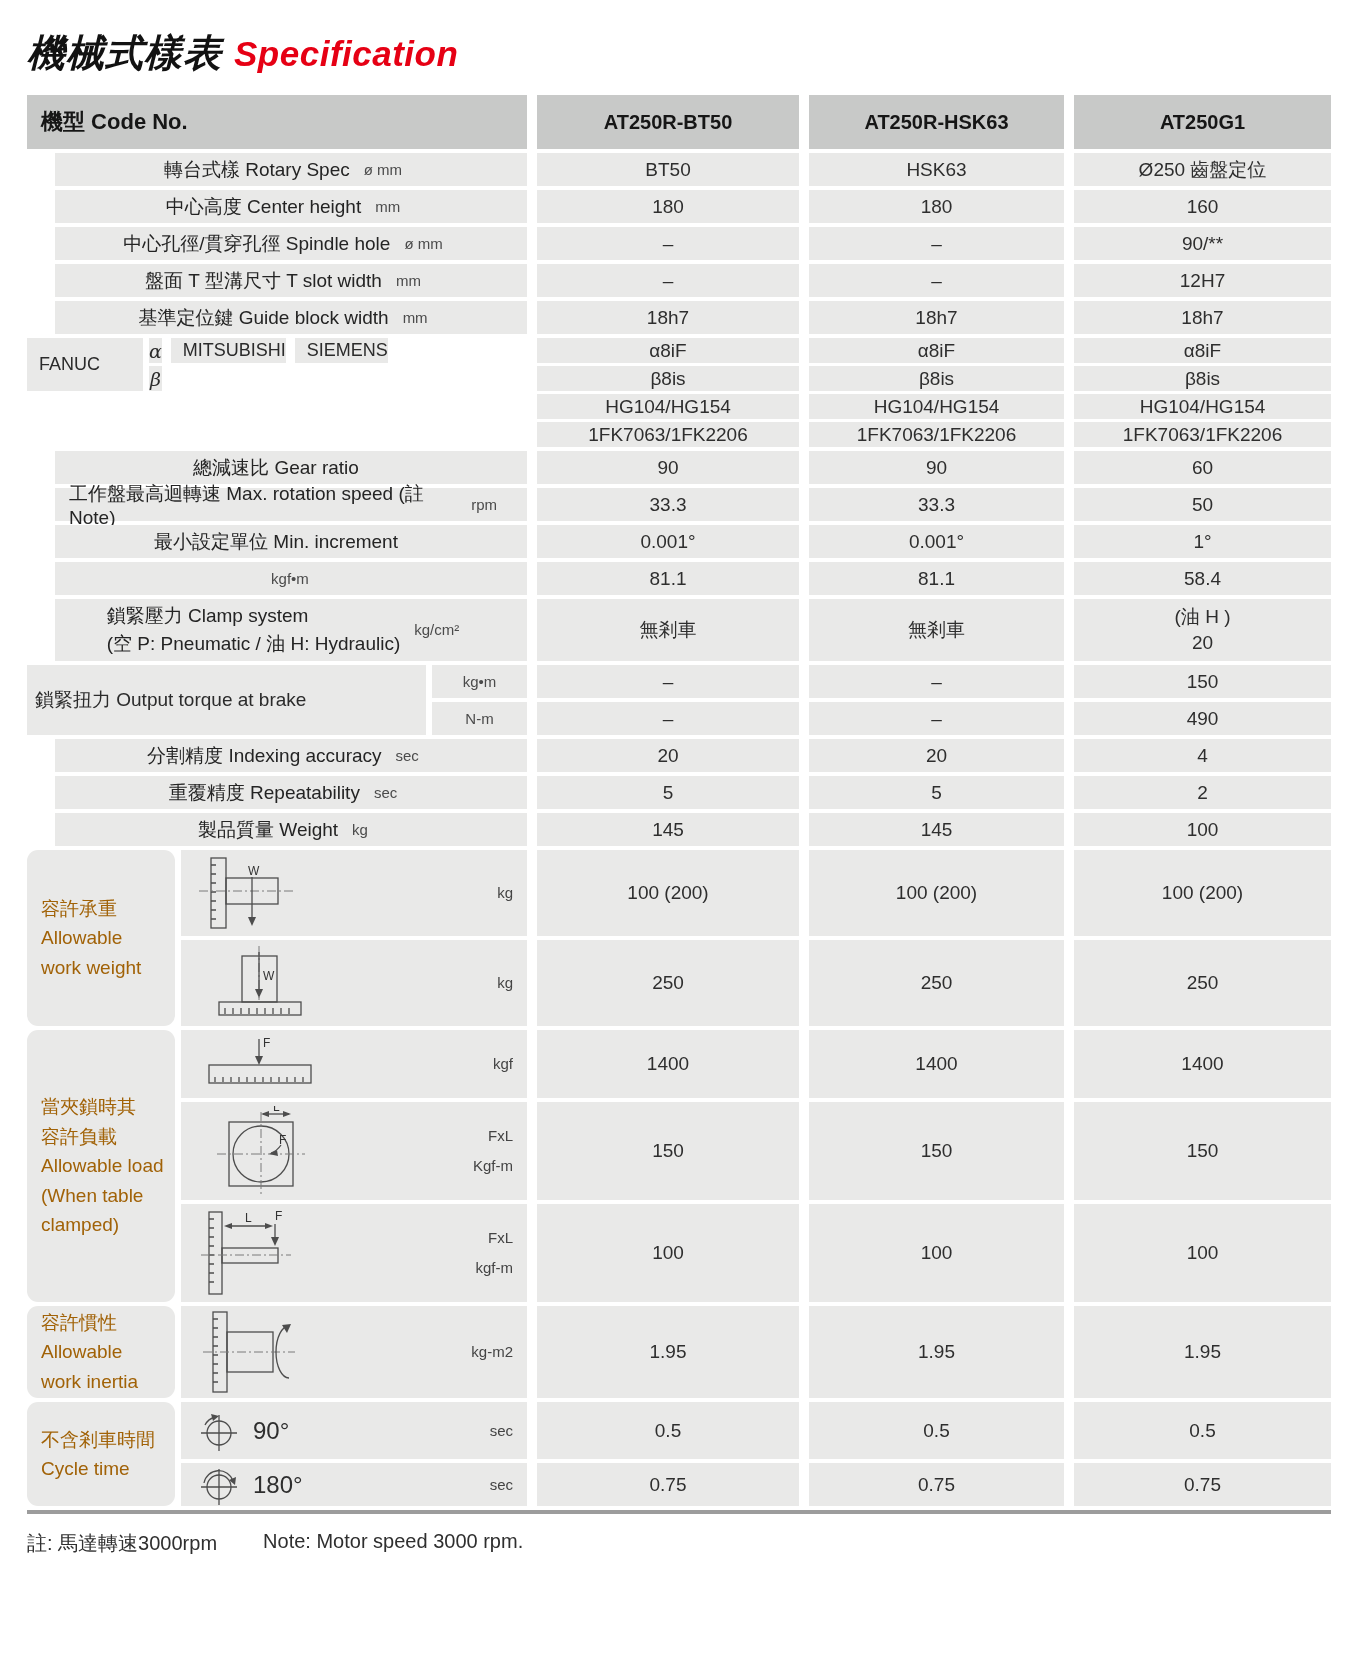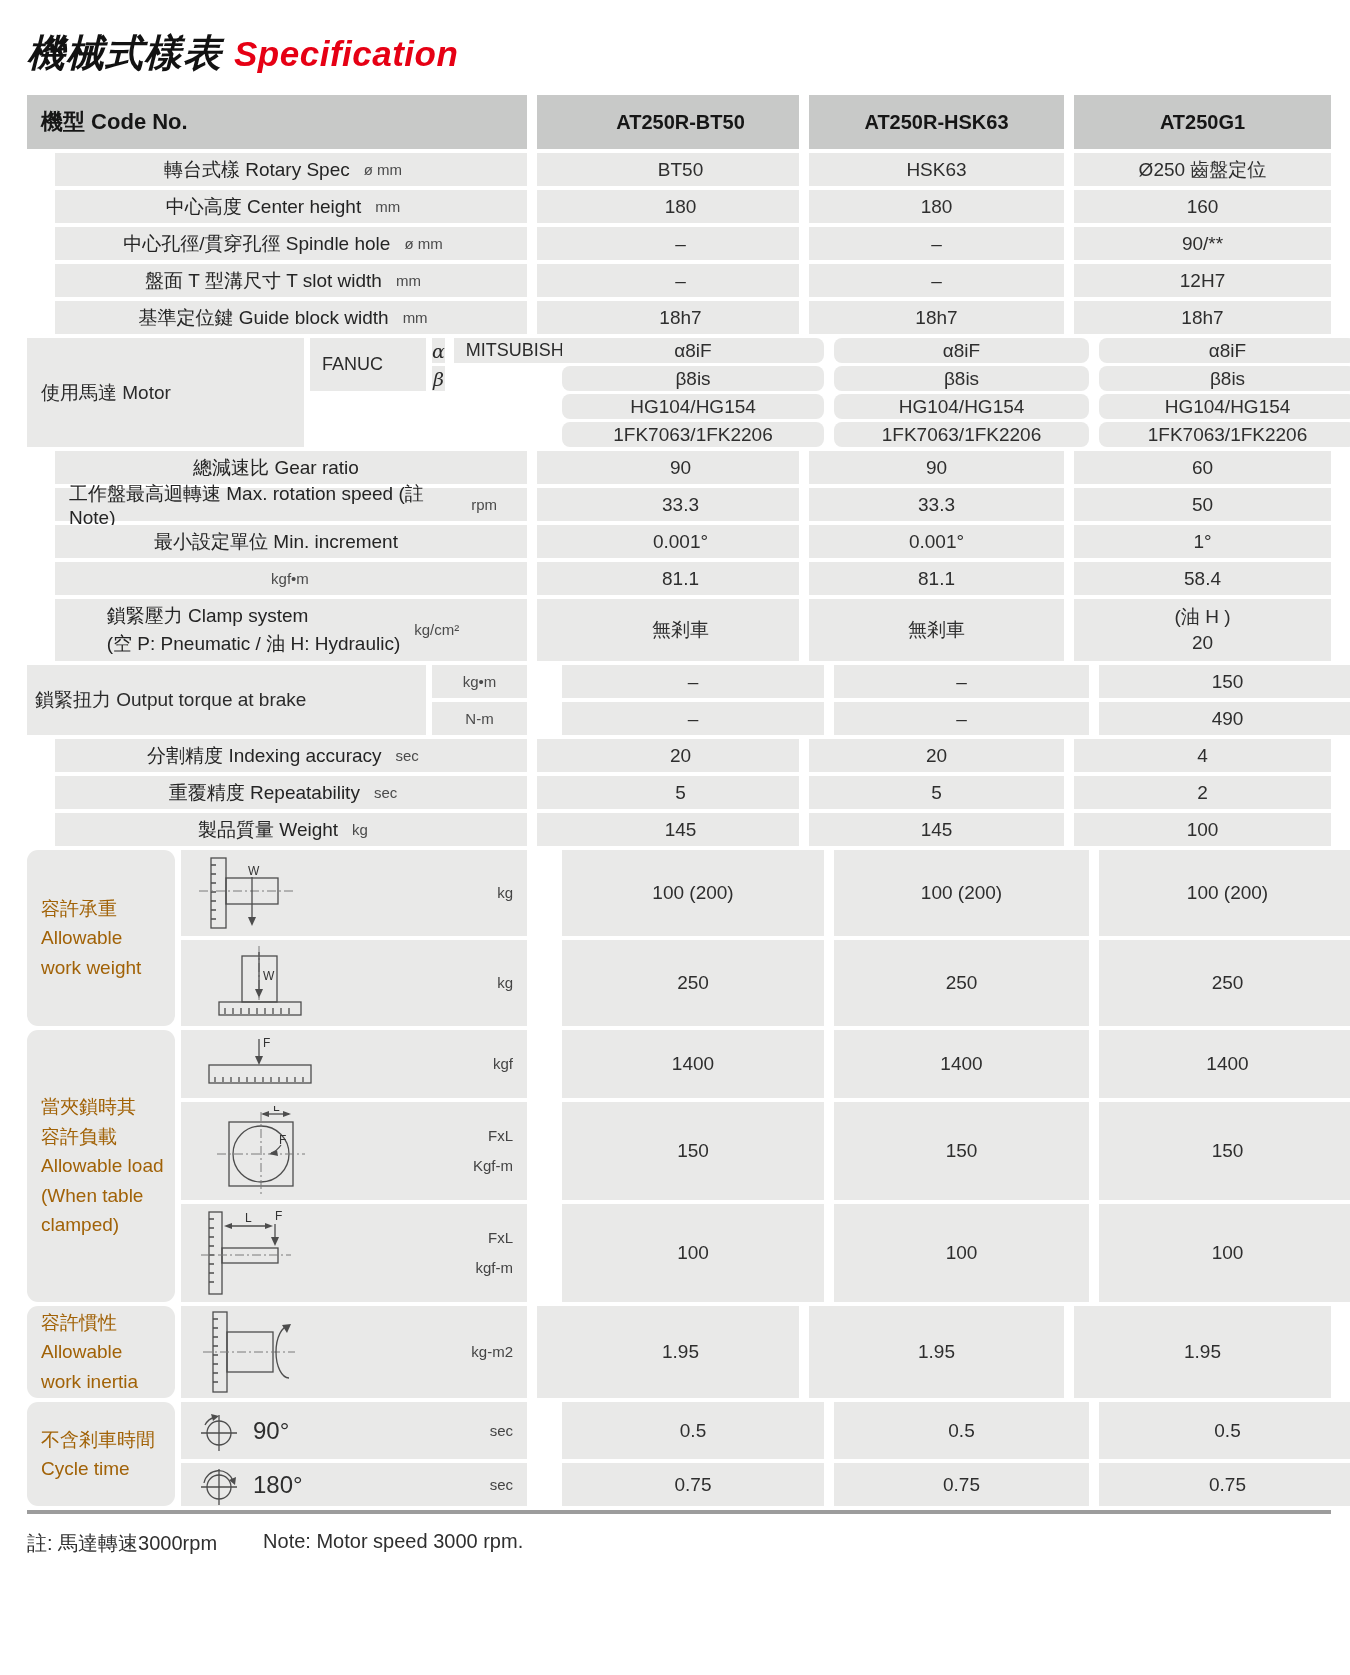--- a/index.html
+++ b/index.html
@@ -10,21 +10,21 @@
   
   .title{display:flex;align-items:baseline;margin-bottom:16px;}
   .title-zh{font-size:38px;font-weight:bold;font-style:italic;color:#121212;letter-spacing:1px;}
   .title-en{font-size:35px;font-weight:bold;font-style:italic;color:#e60014;margin-left:12px;letter-spacing:.5px;}
 
   
   .spec-table{width:1304px;}
   .t-row{display:flex;gap:10px;margin-bottom:4px;}
   .cell{background:#e9e9e8;box-sizing:border-box;}
   .lblock{width:500px;display:flex;gap:6px;flex:none;}
-  .v1{width:262px;flex:none;padding-left:25px;}
+  .v1{width:262px;flex:none;}
   .v2{width:255px;flex:none;}
   .v3{width:257px;flex:none;}
 
   
   .h54{height:54px;} .h33{height:33px;} .h62{height:62px;}
   .h25{height:25px;} .h53{height:53px;}
   .h86{height:86px;} .h68{height:68px;} .h98{height:98px;}
   .h92{height:92px;} .h41{height:57px;} .h43{height:43px;}
 
   
@@ -45,21 +45,21 @@
   
   .mlab{width:277px;flex:none;display:flex;align-items:center;padding-left:14px;font-size:19px;}
   .mcol{width:217px;flex:none;display:flex;flex-direction:row;gap:9px;}
   .mrow{display:flex;gap:6px;}
   .fanuc{width:116px;flex:none;display:flex;align-items:center;padding-left:12px;font-size:18px;}
   .gcol{display:flex;flex-direction:column;gap:3px;flex:1;}
   .greek{display:flex;align-items:center;justify-content:center;font-size:19px;font-style:italic;
          font-family:"DejaVu Serif",serif;}
   .brand{display:flex;align-items:center;padding-left:12px;font-size:18px;}
   .vcol{display:flex;flex-direction:column;gap:3px;}
-  .vcol4 .val{width:100%;border-radius:8px;}
+  .vcol4 .val{width:100%;}
   .gap4{gap:4px;}
 
   
   .tlab{width:399px;flex:none;display:flex;align-items:center;padding-left:8px;font-size:19px;}
   .ucol{width:95px;flex:none;display:flex;flex-direction:column;gap:4px;}
   .unitcell{display:flex;align-items:center;justify-content:center;font-size:15px;color:#4b4b4b;
             white-space:pre-line;text-align:center;}
 
   
   .slab{width:148px;flex:none;display:flex;align-items:center;padding-left:14px;
@@ -156,21 +156,20 @@
             <span class="unit">mm</span>
           </div>
         </div>
       <div class="cell val h33 v1">18h7</div>
       <div class="cell val h33 v2">18h7</div>
       <div class="cell val h33 v3">18h7</div>
     </div>
 
     <div class="t-row">
       <div class="lblock">
-        <div class="cell mlab">使用馬達 Motor</div>
         <div class="mcol">
           <div class="mrow">
             <div class="cell fanuc h53">FANUC</div>
             <div class="gcol">
               <div class="cell greek h25">α</div>
               <div class="cell greek h25">β</div>
             </div>
           </div>
           <div class="cell brand h25">MITSUBISHI</div>
           <div class="cell brand h25">SIEMENS</div>

